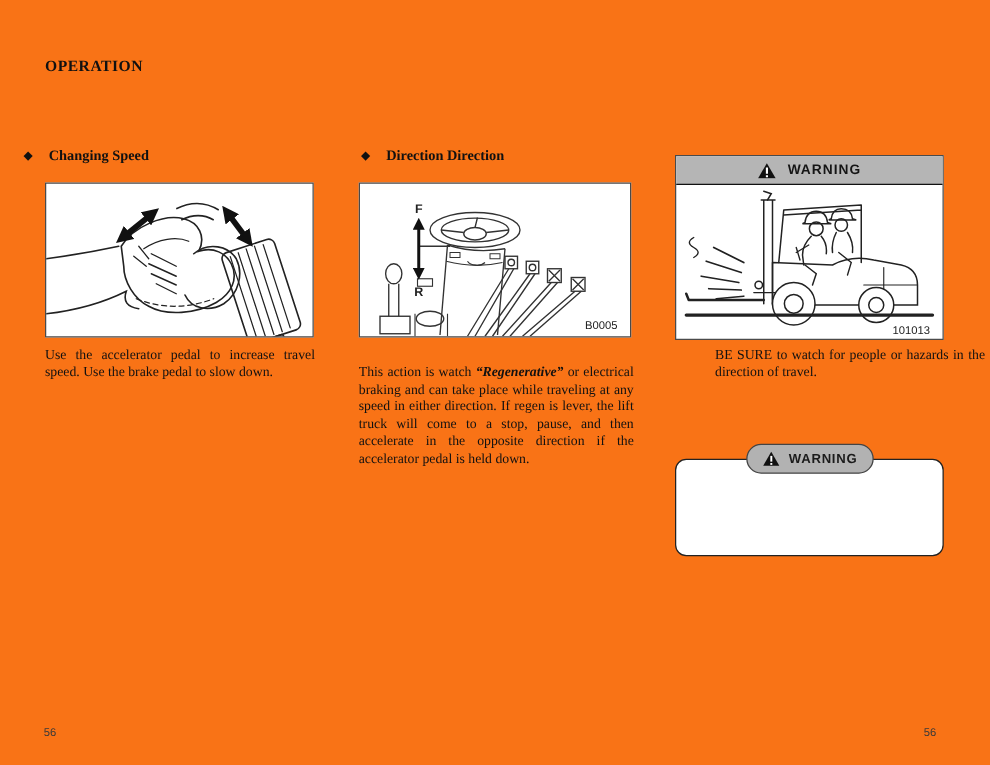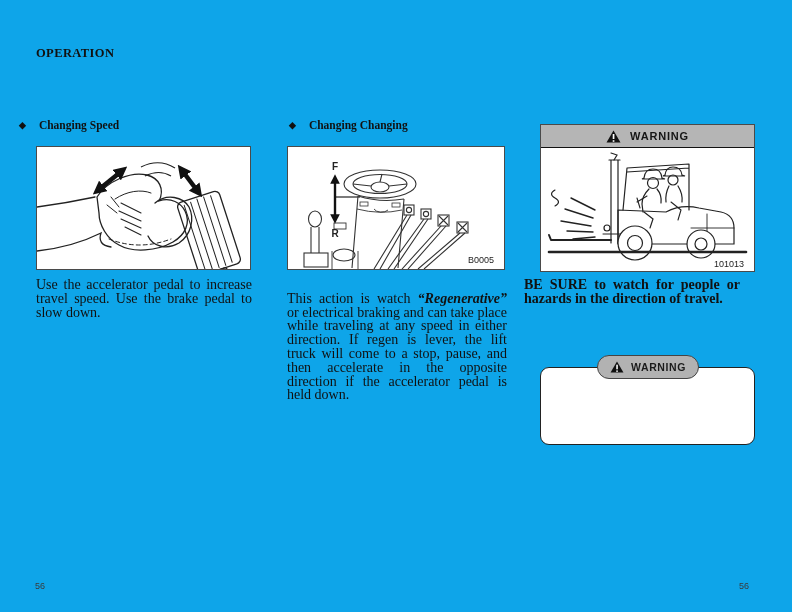--- a/index.html
+++ b/index.html
@@ -1,17 +1,17 @@
 <!DOCTYPE html>
 <html style="--warning-bar-bg: #b5b5b5; --warning-tab-bg: #b2b2b2;"><head>
 <meta charset="utf-8">
 <style>
   html,body{margin:0;padding:0;background:#e8e8e8;}
   .page{
-    position:relative;width:792px;height:612px;background:#0ea5e9;
+    position:relative;width:792px;height:612px;background:#f97316;
     font-family:"Liberation Serif", serif;color:#111;overflow:hidden;
   }
   .hdr-title{
     position:absolute;left:36px;top:46px;font-size:12.5px;font-weight:bold;
     letter-spacing:0.4px;
   }
   .sec-heading{
     position:absolute;top:119px;font-size:11.5px;font-weight:bold;white-space:nowrap;
   }
   .sec-heading .diamond{font-size:9px;margin-right:13px;vertical-align:1px;}
@@ -25,25 +25,25 @@
   .fig-right{left:540px;top:124px;width:215px;height:148px;}
   .warn-bar{
     height:22px;background:var(--warning-bar-bg,#b5b5b5);
     border-bottom:1.5px solid #111;display:flex;align-items:center;justify-content:center;gap:9px;
   }
   .warn-bar .warn-text{
     font-family:"Liberation Sans",sans-serif;font-weight:bold;font-size:11px;color:#151515;
     letter-spacing:0.8px;
   }
   .body-text{
-    position:absolute;font-size:14px;line-height:13.8px;text-align:justify;margin:0;
+    position:absolute;font-size:11px;line-height:13.8px;text-align:justify;margin:0;
   }
   .cap-left{left:36px;top:278px;width:216px;}
   .body-mid{left:287px;top:278px;width:220px;}
-  .body-right{left:524px;top:278px;width:216px;font-weight:bold;}
+  .body-right{left:572px;top:278px;width:216px;}
   .body-mid .bold{font-weight:bold;font-style:italic;}
   .warn2-box{
     position:absolute;left:540px;top:367px;width:215px;height:78px;
     border:1.3px solid #222;border-radius:9px;box-sizing:border-box;background:#fff;
   }
   .warn2-tab{
     position:absolute;left:597px;top:355px;width:102px;height:24px;
     background:var(--warning-tab-bg,#b2b2b2);border:1.3px solid #444;border-radius:12px;
     box-sizing:border-box;display:flex;align-items:center;justify-content:center;gap:7px;z-index:2;
   }
@@ -117,21 +117,21 @@
       <g stroke="#222" stroke-width="1.2" fill="none">
         <path d="M104,20 q18,-9 34,1"></path>
         <path d="M108,29 q14,-7 26,0"></path>
       </g>
     </svg>
   </div>
 
   <p class="body-text cap-left">Use the accelerator pedal to increase travel speed. Use the brake pedal to slow down.</p>
 
   <div class="sec-heading heading-direction">
-    <span class="diamond">◆</span><span>Changing Changing</span>
+    <span class="diamond">◆</span><span>Direction Direction</span>
   </div>
 
   <div class="figbox fig-mid">
     <svg width="216" height="122" viewBox="0 0 216 122">
       <defs>
         <marker id="ahB" viewBox="0 0 10 10" refX="6" refY="5" markerWidth="4" markerHeight="4" orient="auto-start-reverse">
           <path d="M0,0 L10,5 L0,10 z" fill="#111"></path>
         </marker>
       </defs>
       <g stroke="#333" fill="none" stroke-width="1.1">

